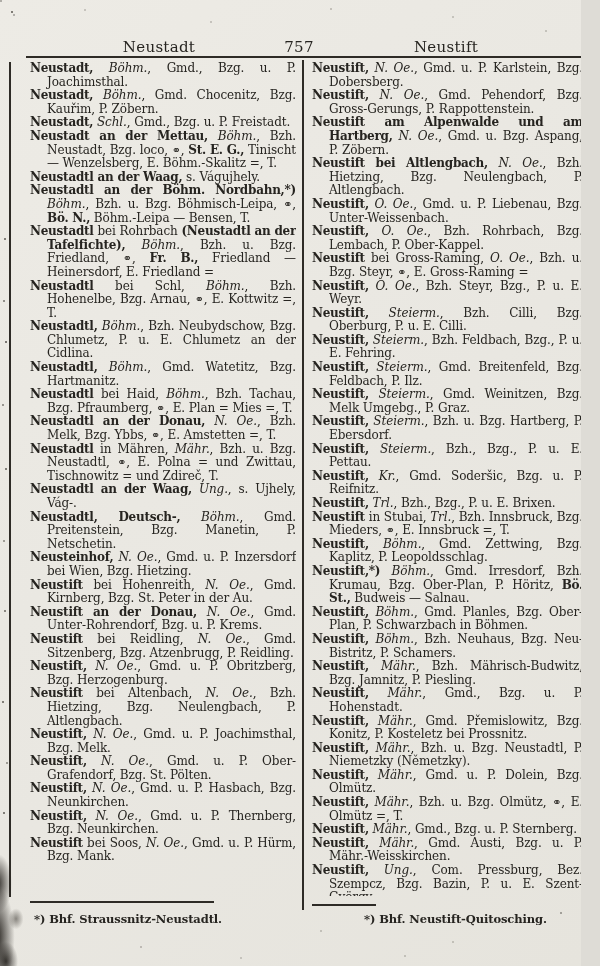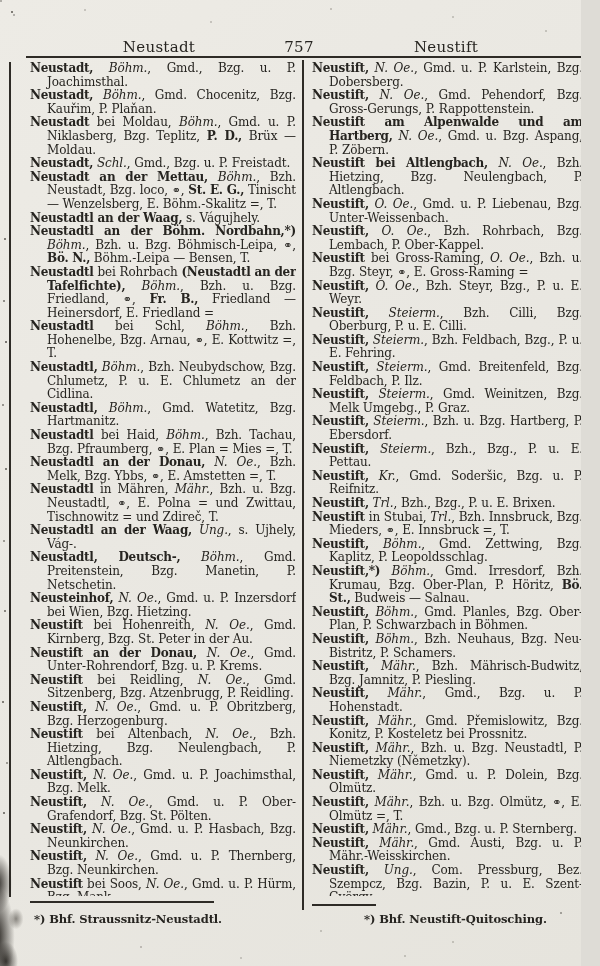--- a/index.html
+++ b/index.html
@@ -90,22 +90,21 @@
     <span class="rh-num">757</span>
     <span class="rh-right">Neustift</span>
   </div>
 
   <div class="rule header-rule"></div>
   <div class="rule left-rule"></div>
   <div class="rule center-rule"></div>
 
   <div class="col col-left" id="col-left">
       <div class="entry"><span class="bb">Neustadt,</span><span> </span><span class="it">Böhm.</span><span>, Gmd., Bzg. u. P. Joachimsthal.</span></div>
-      <div class="entry"><span class="bb">Neustadt,</span><span> </span><span class="it">Böhm.</span><span>, Gmd. Chocenitz, Bzg. Kauřim, P. Plaňan.</span></div>
-      <div class="entry"><span class="bb">Neustadt</span><span> bei Moldau, </span><span class="it">Böhm.</span><span>, Gmd. u. P. Niklasberg, Bzg. Teplitz, </span><span class="bb">P. D.,</span><span> Brüx — Moldau.</span></div>
+      <div class="entry"><span class="bb">Neustadt,</span><span> </span><span class="it">Böhm.</span><span>, Gmd. Chocenitz, Bzg. Kauřim, P. Zöbern.</span></div>
       <div class="entry"><span class="bb">Neustadt,</span><span> </span><span class="it">Schl.</span><span>, Gmd., Bzg. u. P. Freistadt.</span></div>
       <div class="entry"><span class="bb">Neustadt an der Mettau,</span><span> </span><span class="it">Böhm.</span><span>, Bzh. Neustadt, Bzg. loco, </span><span class="horn">⚭</span><span>, </span><span class="bb">St. E. G.,</span><span> Tinischt — Wenzelsberg, E. Böhm.-Skalitz =, T.</span></div>
       <div class="entry"><span class="bb">Neustadtl an der Waag,</span><span> s. Vágujhely.</span></div>
       <div class="entry"><span class="bb">Neustadtl an der Böhm. Nordbahn,*)</span><span> </span><span class="it">Böhm.</span><span>, Bzh. u. Bzg. Böhmisch-Leipa, </span><span class="horn">⚭</span><span>, </span><span class="bb">Bö. N.,</span><span> Böhm.-Leipa — Bensen, T.</span></div>
       <div class="entry"><span class="bb">Neustadtl</span><span> bei Rohrbach </span><span class="bb">(Neustadtl an der Tafelfichte),</span><span> </span><span class="it">Böhm.</span><span>, Bzh. u. Bzg. Friedland, </span><span class="horn">⚭</span><span>, </span><span class="bb">Fr. B.,</span><span> Friedland — Heinersdorf, E. Friedland =</span></div>
       <div class="entry"><span class="bb">Neustadtl</span><span> bei Schl, </span><span class="it">Böhm.</span><span>, Bzh. Hohenelbe, Bzg. Arnau, </span><span class="horn">⚭</span><span>, E. Kottwitz =, T.</span></div>
       <div class="entry"><span class="bb">Neustadtl,</span><span> </span><span class="it">Böhm.</span><span>, Bzh. Neubydschow, Bzg. Chlumetz, P. u. E. Chlumetz an der Cidlina.</span></div>
       <div class="entry"><span class="bb">Neustadtl,</span><span> </span><span class="it">Böhm.</span><span>, Gmd. Watetitz, Bzg. Hartmanitz.</span></div>
       <div class="entry"><span class="bb">Neustadtl</span><span> bei Haid, </span><span class="it">Böhm.</span><span>, Bzh. Tachau, Bzg. Pfraumberg, </span><span class="horn">⚭</span><span>, E. Plan = Mies =, T.</span></div>
       <div class="entry"><span class="bb">Neustadtl an der Donau,</span><span> </span><span class="it">N. Oe.</span><span>, Bzh. Melk, Bzg. Ybbs, </span><span class="horn">⚭</span><span>, E. Amstetten =, T.</span></div>

